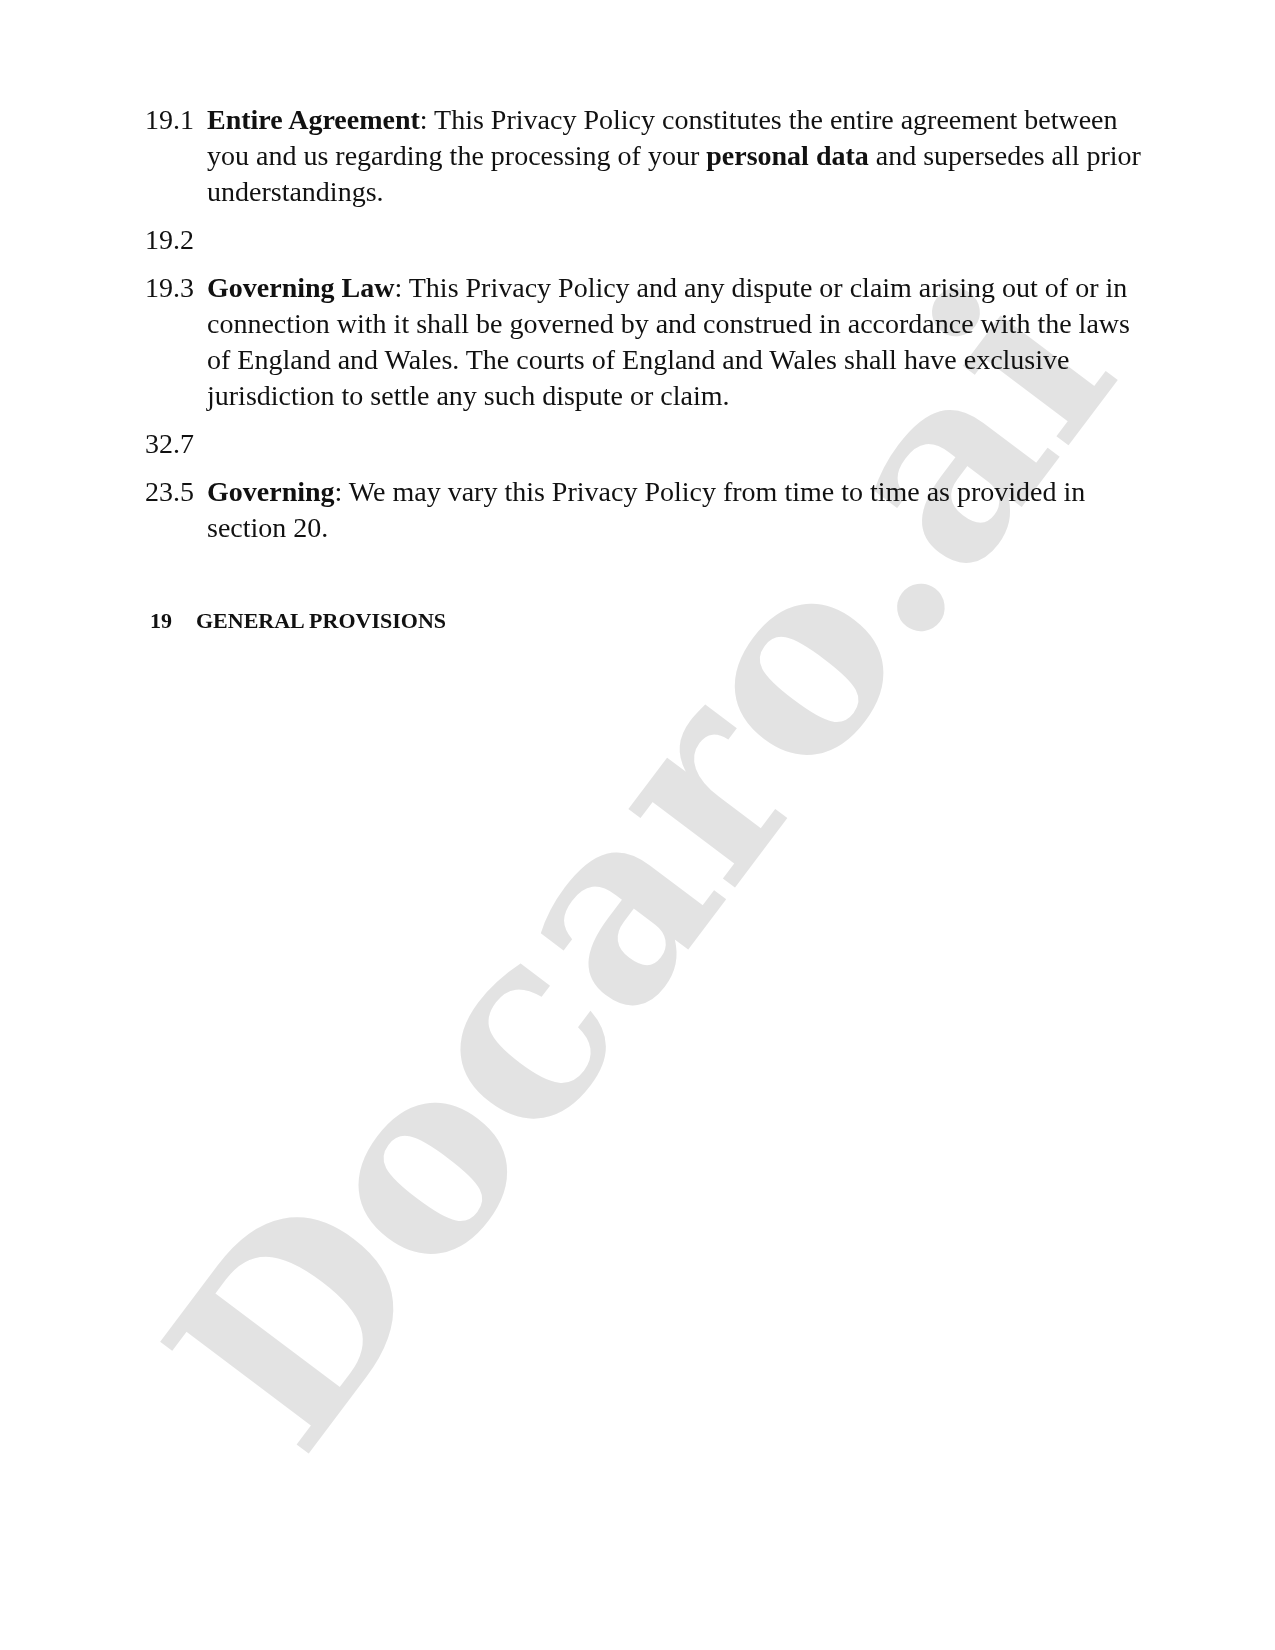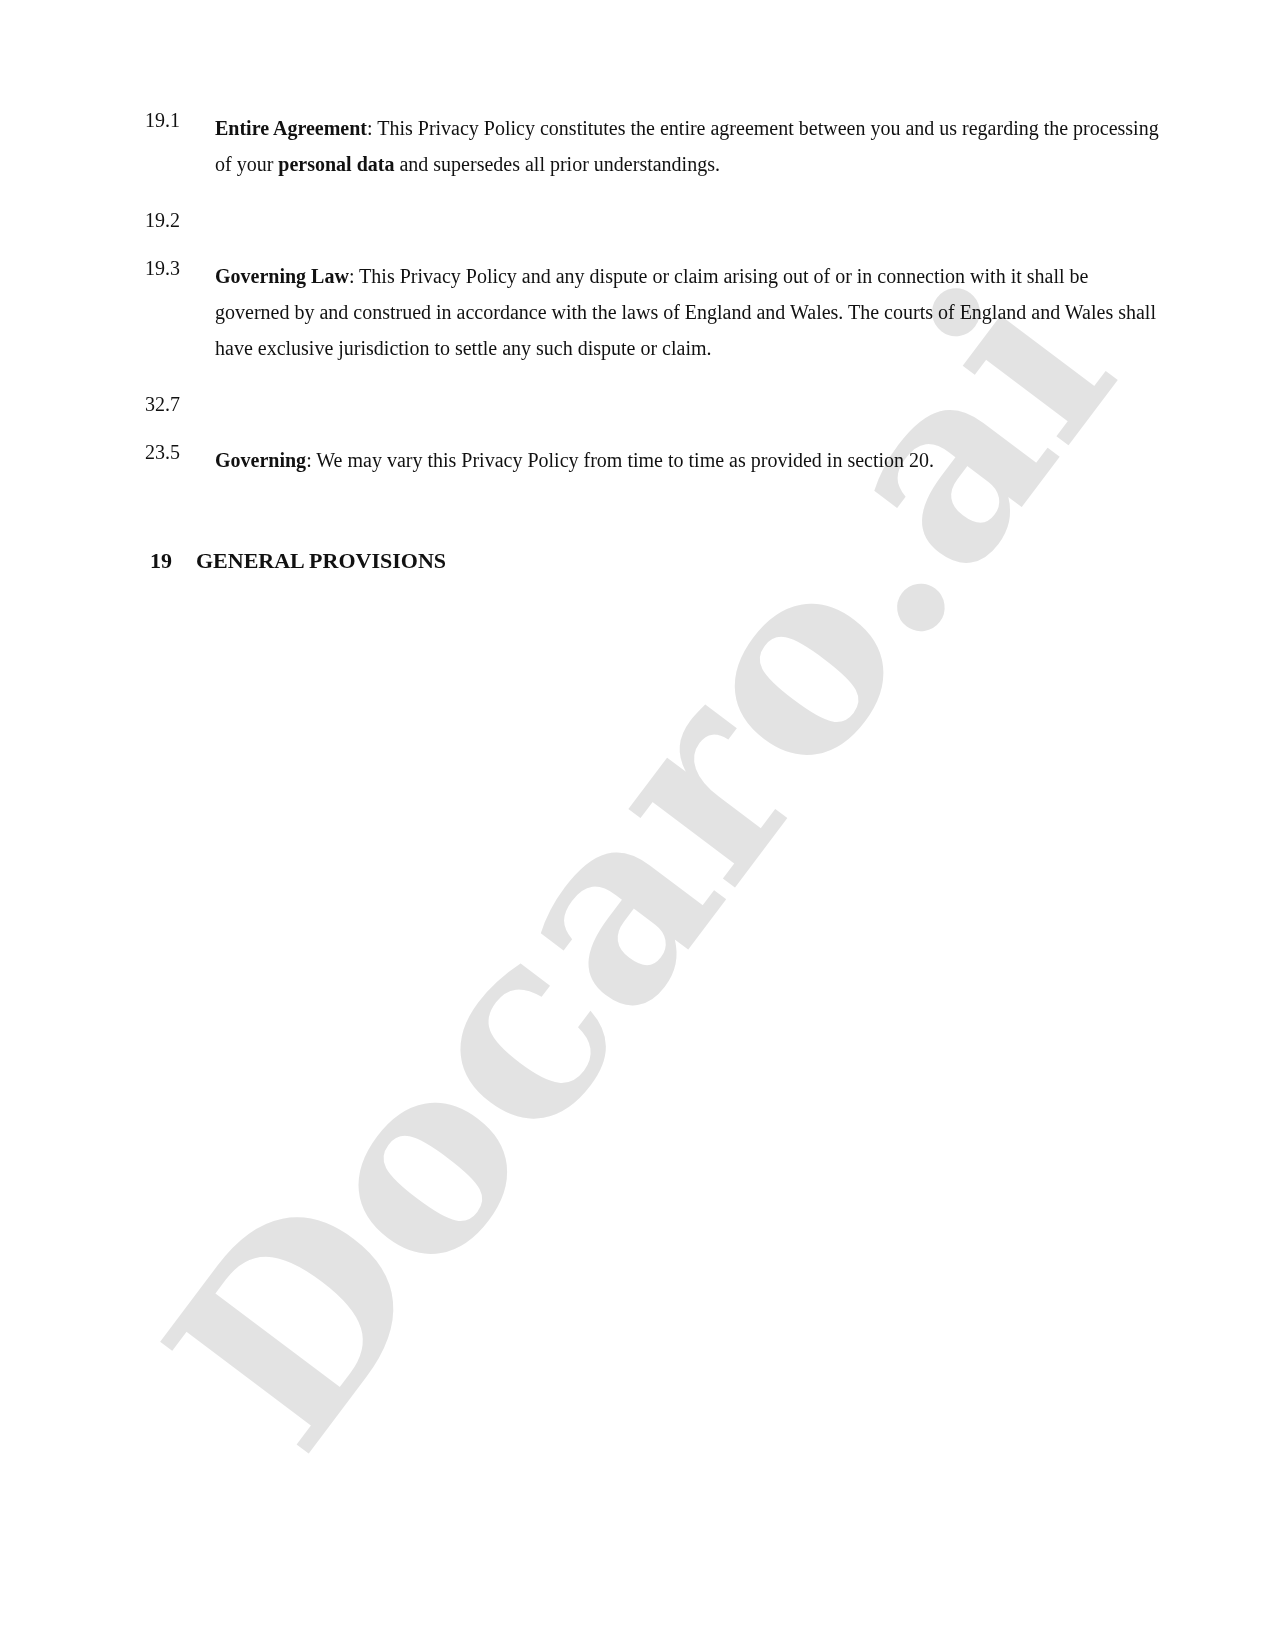--- a/index.html
+++ b/index.html
@@ -29,30 +29,30 @@
     pointer-events: none;
   }
   .content {
     position: relative;
     z-index: 1;
     padding: 102px 0 0 145px;
   }
   .clause {
     display: flex;
     align-items: flex-start;
-    font-size: 20px;
+    font-size: 28px;
     line-height: 36px;
     margin: 0 0 12px 0;
   }
   .clause-num {
     flex: 0 0 62px;
     width: 62px;
   }
   .clause-body {
-    margin: 8px;
+    margin: 0;
     width: 945px;
   }
   .b { font-weight: bold; }
   .section-heading {
     display: flex;
     align-items: flex-start;
     margin: 57px 0 0 5px;
     font-size: 22px;
     line-height: 36px;
     font-weight: bold;

